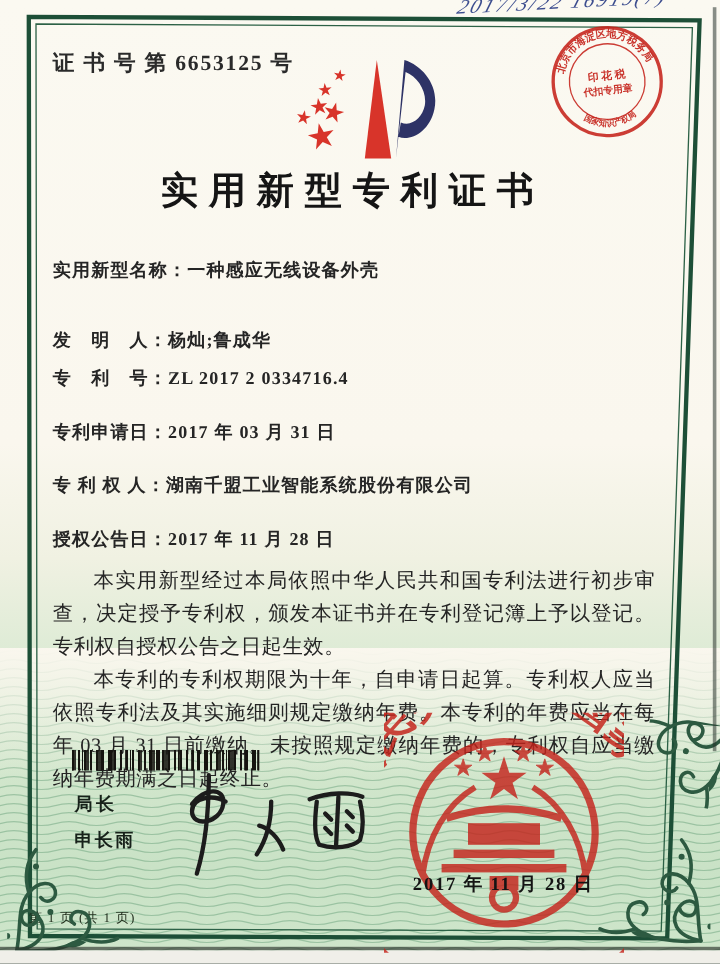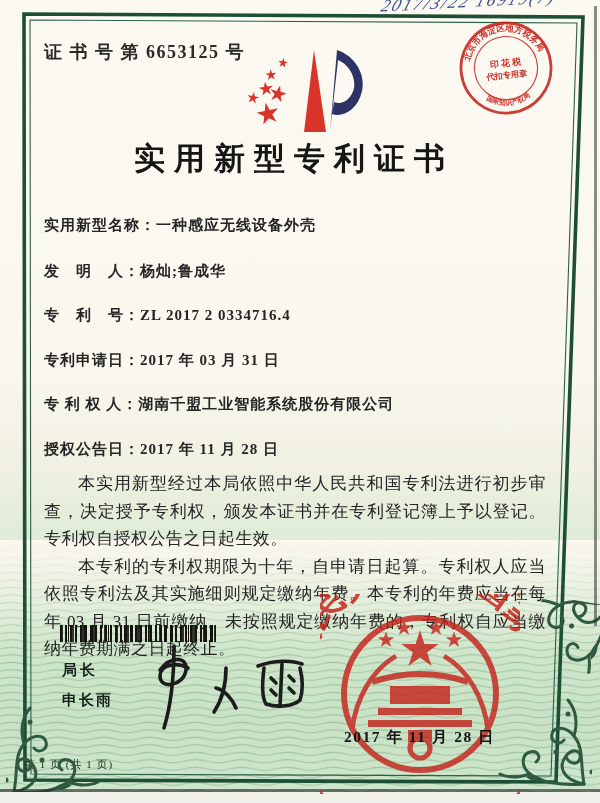--- a/index.html
+++ b/index.html
@@ -113,21 +113,21 @@
       <use href="#star" transform="translate(31,29) scale(0.58) rotate(-5)"></use>
       <use href="#star" transform="translate(43,17) scale(0.52) rotate(8)"></use>
     </g>
   </svg>
 
   <div class="abs title">实用新型专利证书</div>
 
   <div class="abs field" style="top:216px">
     <span class="lbl">实用新型名称：</span><span class="val">一种感应无线设备外壳</span>
   </div>
-  <div class="abs field" style="top:262px">
+  <div class="abs field" style="top:274px">
     <span class="lbl">发　明　人：</span><span class="val">杨灿;鲁成华</span>
   </div>
   <div class="abs field" style="top:306px">
     <span class="lbl">专　利　号：</span><span class="val">ZL 2017 2 0334716.4</span>
   </div>
   <div class="abs field" style="top:351px">
     <span class="lbl">专利申请日：</span><span class="val">2017 年 03 月 31 日</span>
   </div>
   <div class="abs field" style="top:395px">
     <span class="lbl">专 利 权 人：</span><span class="val">湖南千盟工业智能系统股份有限公司</span>

